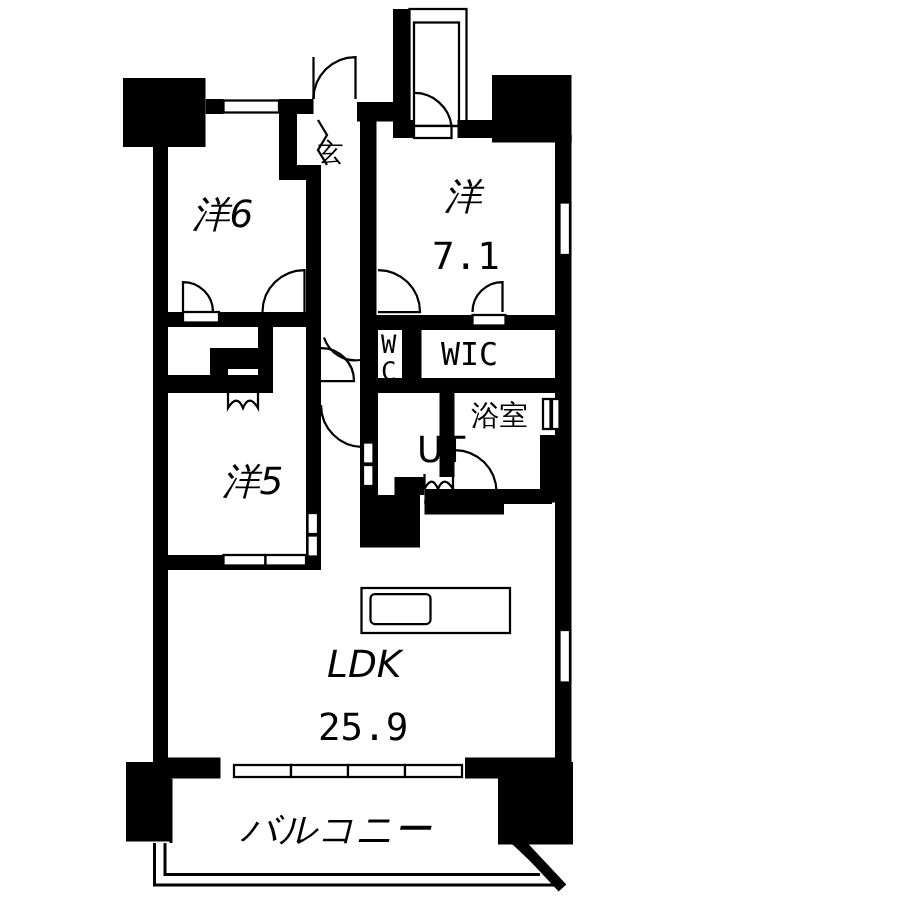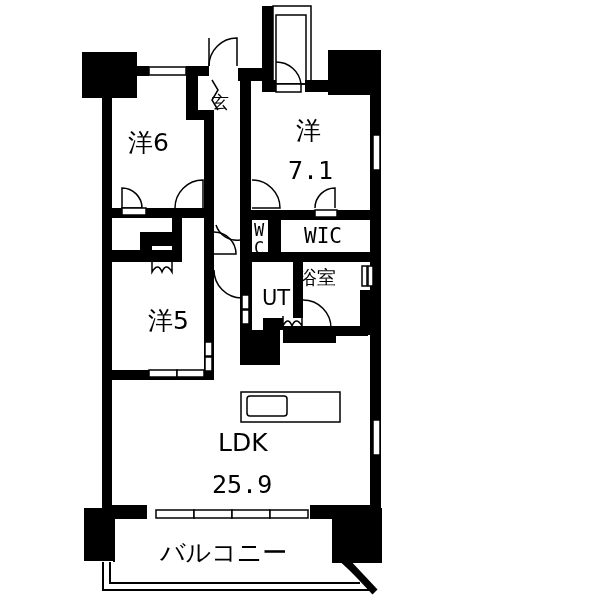--- a/index.html
+++ b/index.html
@@ -1,19 +1,19 @@
 <!DOCTYPE html>
 <html><head>
 <meta charset="utf-8">
 <style>
   html, body { margin:0; padding:0; background:#ffffff; }
   body { width:600px; height:600px; overflow:hidden; position:relative; font-family:"DejaVu Sans", sans-serif; }
   #plan { position:absolute; left:0; top:0; width:600px; height:600px; }
   .lbl { position:absolute; color:#000; white-space:nowrap; line-height:1; text-align:center; }
-  .room-label { font-size:25px; }
+  .room-label { font-size:25px;font-style:italic; }
   .area { font-size:25px; font-family:"DejaVu Sans Mono", monospace; }
   .small { font-size:21px; }
   .tiny { font-size:17px; font-family:"DejaVu Sans Mono", monospace; }
 </style>
 </head>
 <body>
 
 <svg id="plan" viewBox="0 0 600 600" xmlns="http://www.w3.org/2000/svg">
   <g fill="#000" stroke="none">
 
@@ -137,16 +137,16 @@
 
 <div class="lbl room-label" style="left:128px; top:130px;">洋6</div>
 <div class="lbl room-label" style="left:296px; top:118px;">洋</div>
 <div class="lbl area" style="left:288px; top:158px;">7.1</div>
 <div class="lbl room-label" style="left:148px; top:308px;">洋5</div>
 <div class="lbl room-label" style="left:218px; top:430px;">LDK</div>
 <div class="lbl area" style="left:212px; top:472px;">25.9</div>
 <div class="lbl small" style="left:212px; top:94px; font-size:17px;">玄</div>
 <div class="lbl tiny" style="left:254px; top:222px;">W</div>
 <div class="lbl tiny" style="left:254px; top:240px;">C</div>
-<div class="lbl small" style="left:304px; top:226px; font-family:'DejaVu Sans Mono', monospace;text-align:right;">WIC</div>
-<div class="lbl small" style="left:298px; top:268px; font-size:19px;">浴室</div>
-<div class="lbl small" style="left:262px; top:288px; font-size:21px;">UT</div>
+<div class="lbl small" style="left:294px; top:226px; font-family:'DejaVu Sans Mono', monospace;text-align:right;">WIC</div>
+<div class="lbl small" style="left:314px; top:268px; font-size:19px;">浴室</div>
+<div class="lbl small" style="left:278px; top:288px; font-size:24px;">UT</div>
 <div class="lbl room-label" style="left:160px; top:540px;">バルコニー</div>
 
 </body></html>

